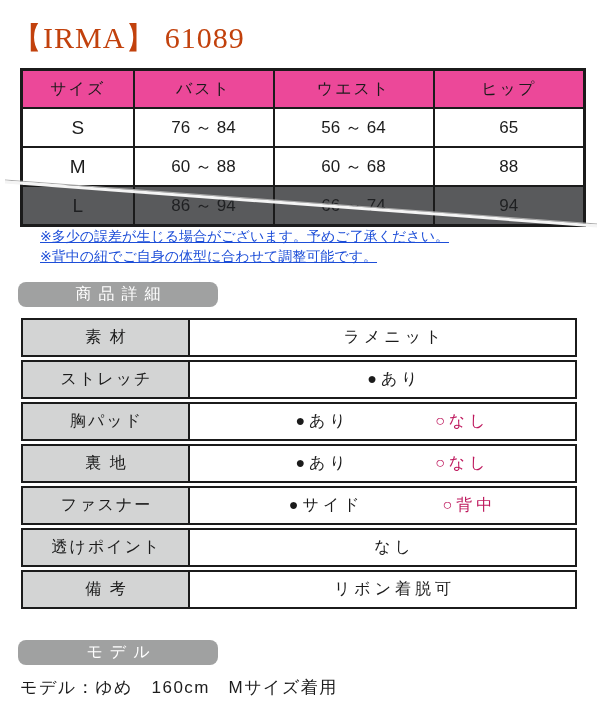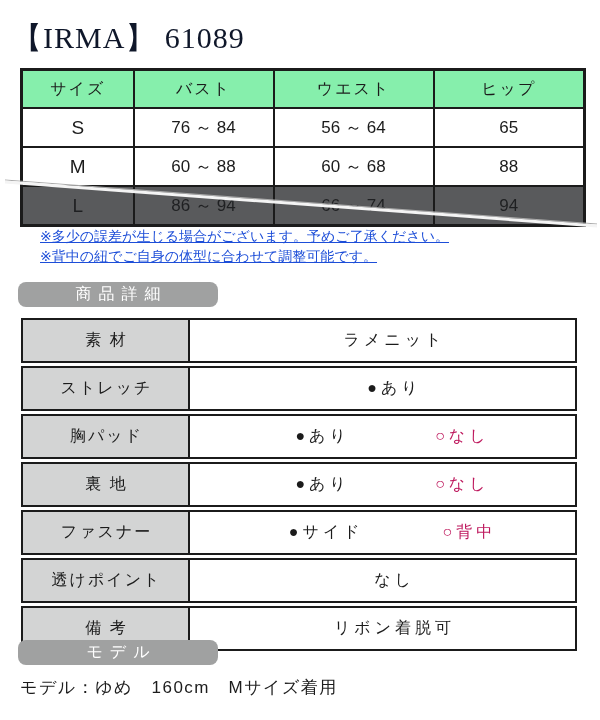--- a/index.html
+++ b/index.html
@@ -1,47 +1,47 @@
 <!DOCTYPE html>
 <html><head>
 <meta charset="utf-8">
 <style>
   html,body { margin:0; padding:0; background:#ffffff; }
   body { font-family:"Liberation Sans","DejaVu Sans",sans-serif; color:#1b1b1b; }
   .page { position:relative; width:600px; height:720px; background:#fff; overflow:hidden; }
 
   
   .title { position:absolute; left:12px; top:18px; font-family:"Liberation Serif","DejaVu Serif",serif;
-           font-size:30px; color:#0f172a; letter-spacing:1px; white-space:pre; }
+           font-size:30px; color:#c2410c; letter-spacing:1px; white-space:pre; }
 
   
   .size-wrap { position:absolute; left:20px; top:68px; }
   table.size-table { border-collapse:collapse; table-layout:fixed; width:563px; border:3px solid #1b1b1b; }
   table.size-table td { border:2px solid #1b1b1b; text-align:center; vertical-align:middle;
                         height:37px; padding:0; font-size:17px; background:#fff; }
-  table.size-table tr.head td { background:#86efac; font-size:16px; letter-spacing:2px; height:36px; }
+  table.size-table tr.head td { background:#ec4899; font-size:16px; letter-spacing:2px; height:36px; }
   table.size-table td.size-cell { font-size:19px; }
   table.size-table tr.soldout td { background:#595a5c; color:#1f2022; }
 
   
   .strike-svg { position:absolute; left:0; top:168px; width:600px; height:62px; pointer-events:none; z-index:5; }
 
   
   .notes { position:absolute; left:40px; top:226px; font-size:14px; line-height:20px; color:#1d4ed8;text-decoration:underline; }
 
   
   .chip { position:absolute; left:18px; width:200px; height:25px; background:#a0a1a1; border-radius:8px;
           color:#ffffff; display:flex; align-items:center; justify-content:center;
           font-size:16px; letter-spacing:7px; padding-left:7px; box-sizing:border-box; }
   .chip.details-chip { top:282px; }
   .chip.model-chip  { top:640px; }
 
   
   .details-table { position:absolute; left:21px; top:318px; width:556px; }
-  .d-row { display:flex; width:556px; height:45px; border:2px solid #1b1b1b; margin-bottom:3px;
+  .d-row { display:flex; width:556px; height:39px; border:2px solid #1b1b1b; margin-bottom:3px;
            box-sizing:border-box; background:#fff; }
   .d-label { width:167px; background:#d3d4d4; border-right:2px solid #1b1b1b; box-sizing:border-box;
              display:flex; align-items:center; justify-content:center; font-size:16px; letter-spacing:2px;
              padding-left:2px; white-space:pre; }
   .d-value { flex:1; display:flex; align-items:center; justify-content:center;
              font-size:16px; letter-spacing:4px; padding-left:4px;margin-left:20px; }
   .d-value.two { justify-content:space-evenly; padding-left:0; }
   .opt { white-space:pre; }
   .opt.unselected { color:#be185d; }
 

